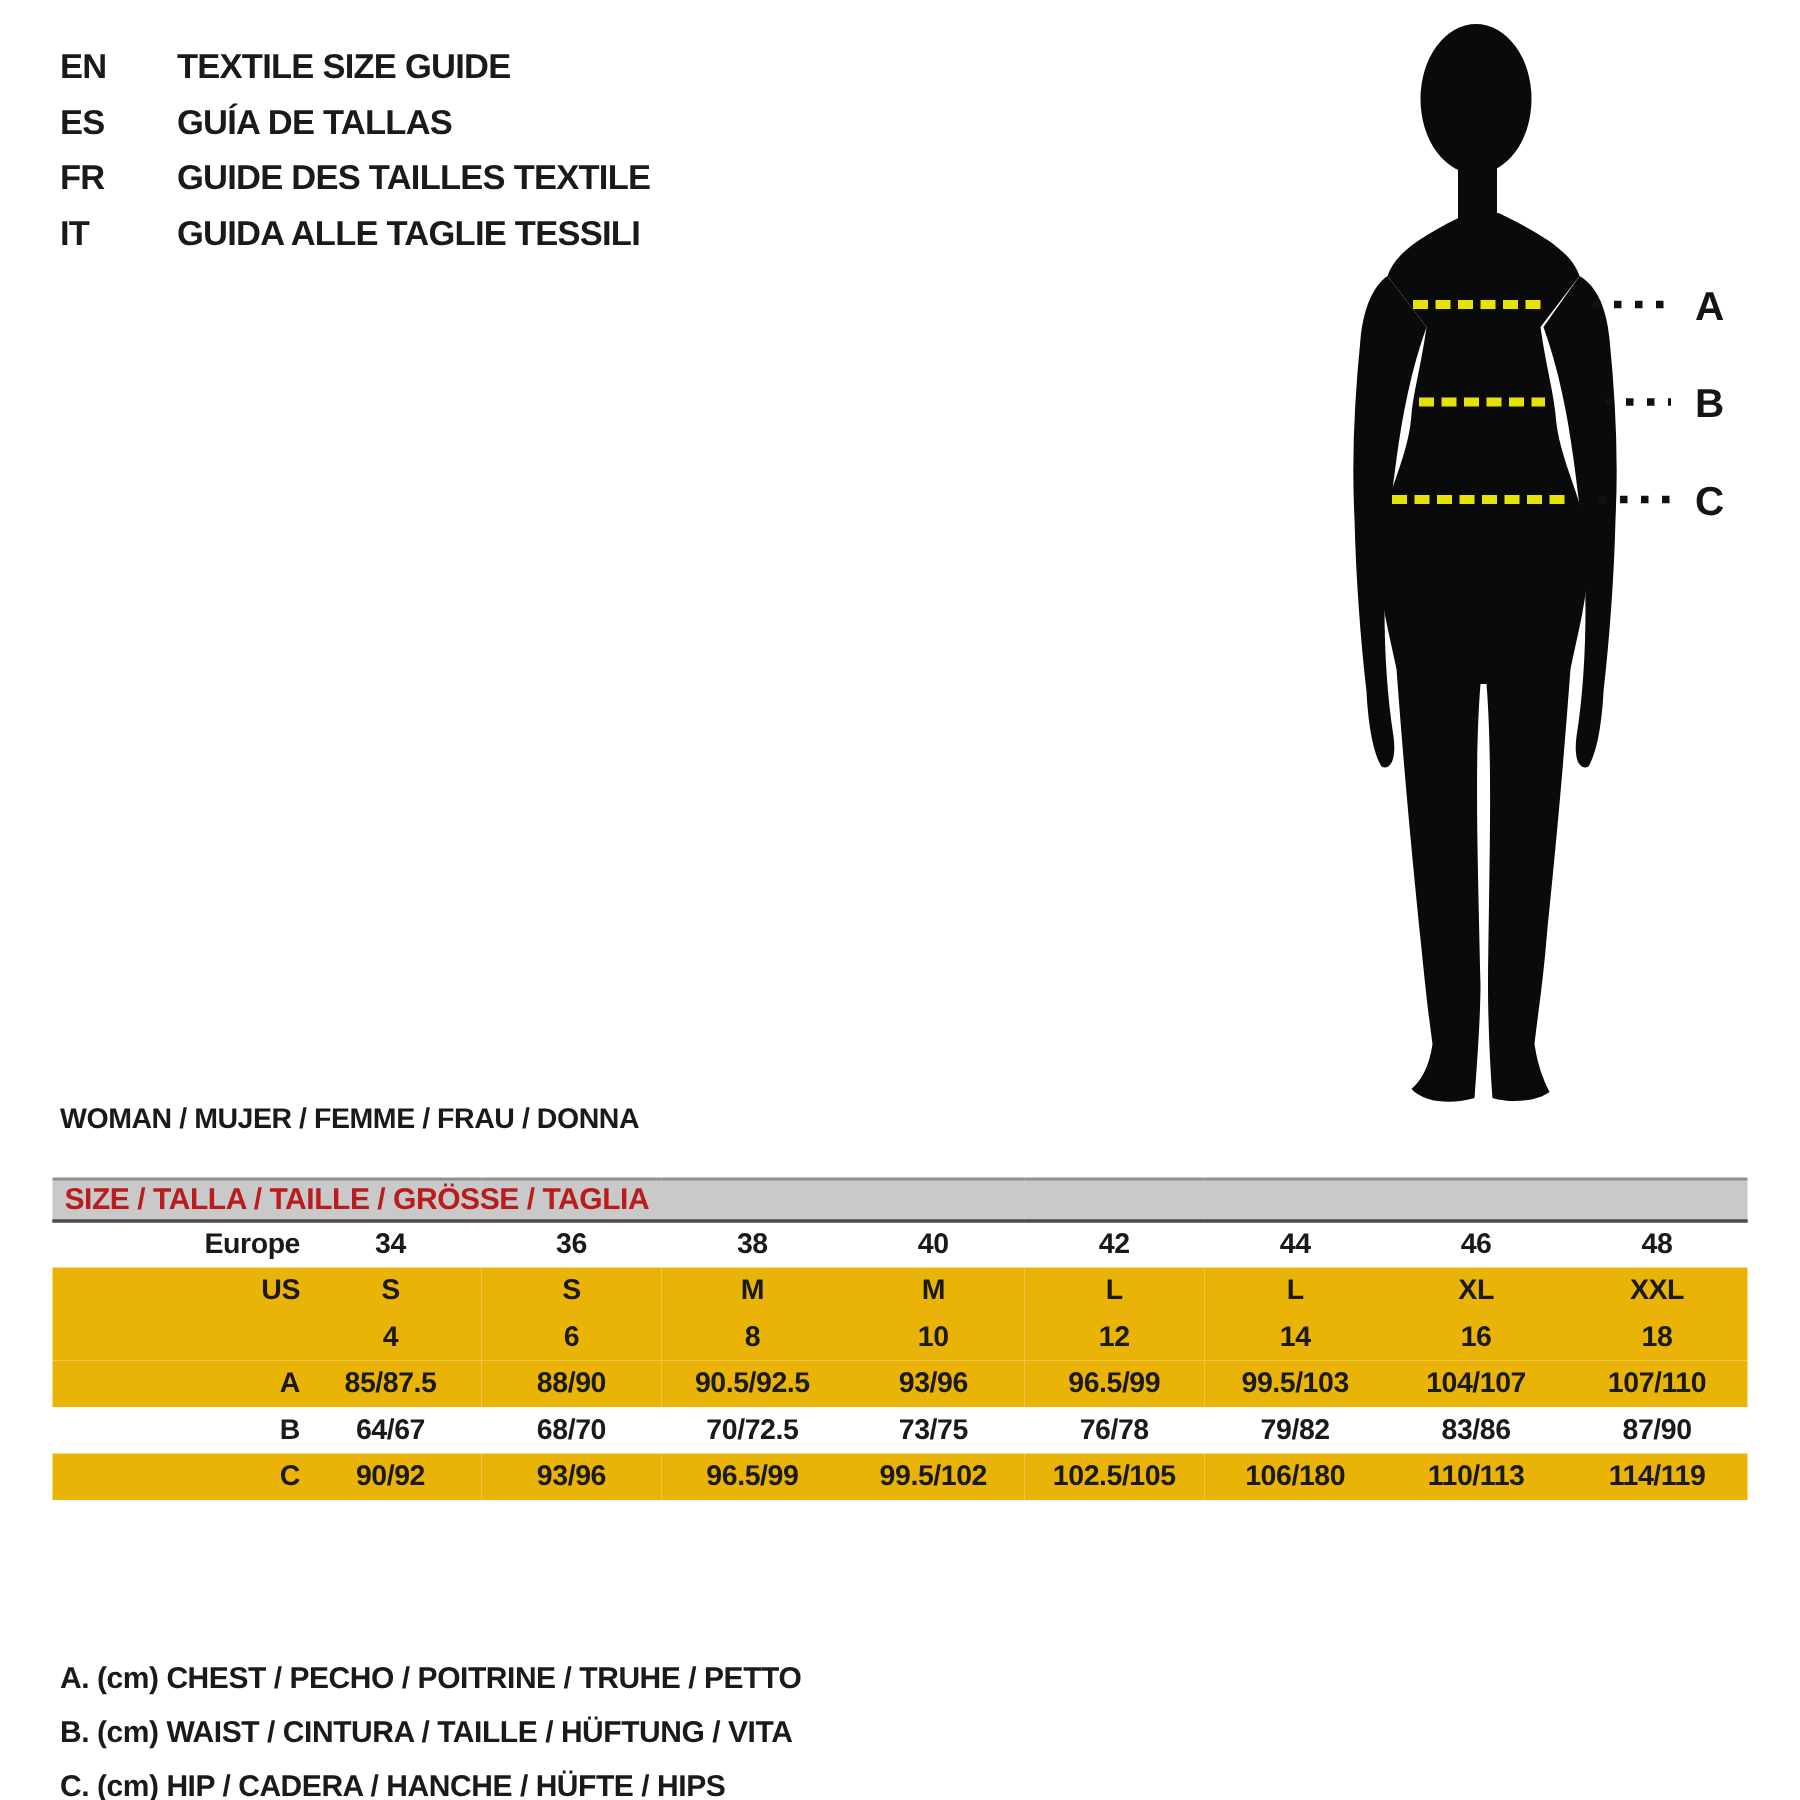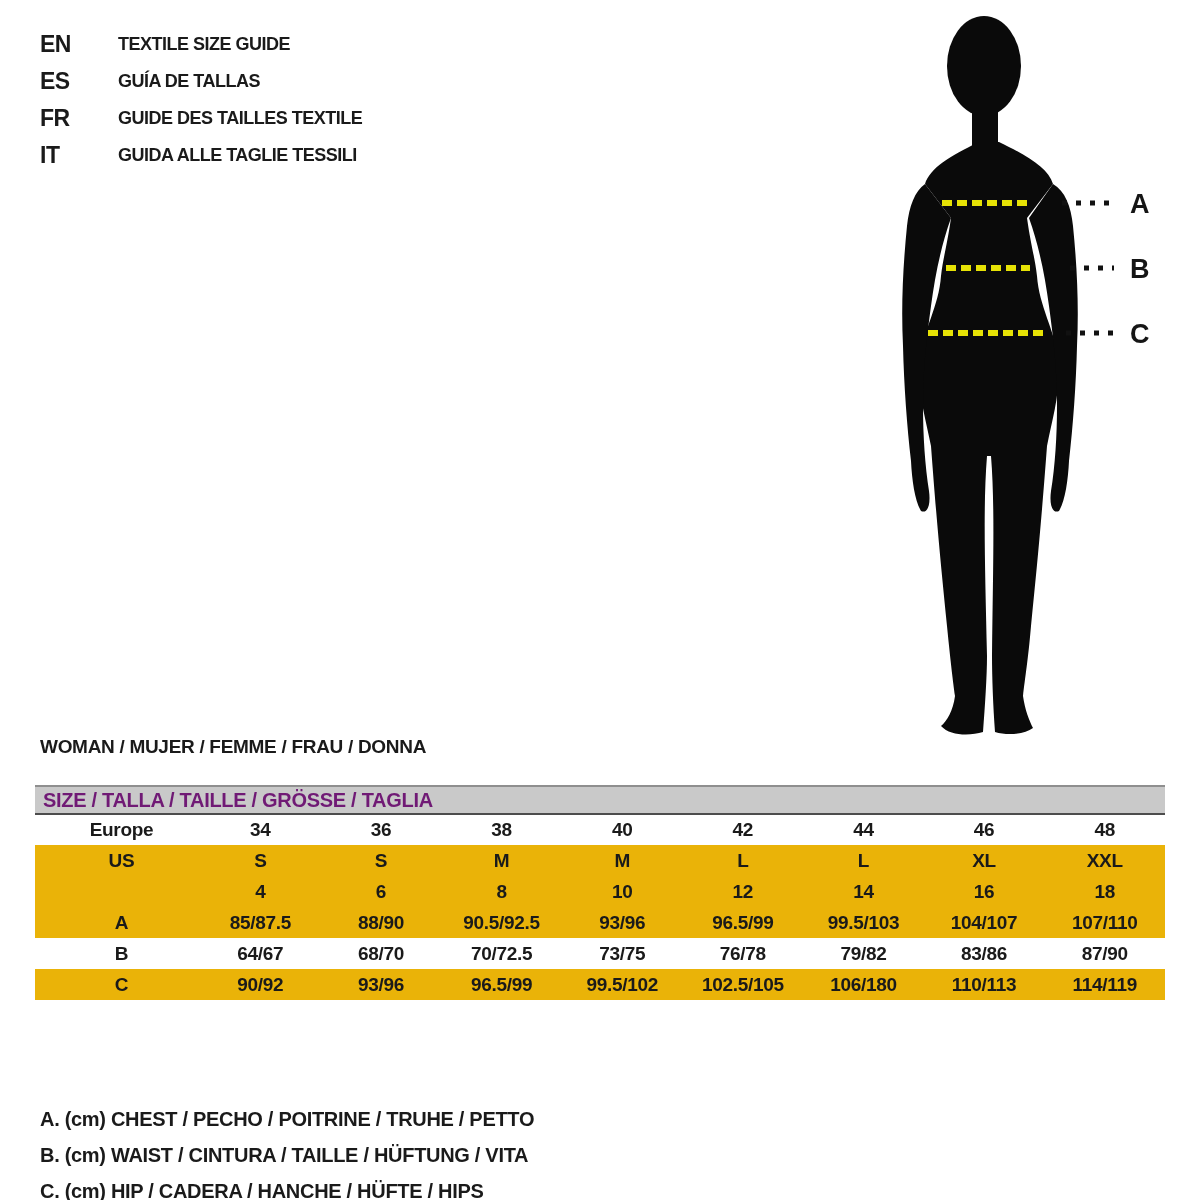--- a/index.html
+++ b/index.html
@@ -12,21 +12,21 @@
     overflow: hidden;
   }
   .canvas { position: absolute; inset: 0; background: #fff; padding-left: 48px; }
 
   
   .lang-block { position: absolute; left: 40px; top: 26px; }
   .lang-row { display: flex; line-height: 37px; }
   .lang-code {
     width: 78px; font-weight: 700; font-size: 23px; letter-spacing: -0.5px;
   }
-  .lang-title { font-weight: 700; font-size: 18px; letter-spacing: -0.5px; }
+  .lang-title { font-weight: 700; font-size: 23px; letter-spacing: -0.5px; }
 
   
   .silhouette { position: absolute; left: 880px; top: 6px; }
   .abc-label {
     font-family: "Liberation Sans", sans-serif;
     font-weight: 700; font-size: 27px; fill: #151515;
   }
 
   
   .section-title {
@@ -40,23 +40,23 @@
     border-collapse: collapse; table-layout: fixed;
   }
   .size-table col.label-col { width: 165px; }
   .size-table td {
     font-weight: 700; font-size: 19px; letter-spacing: -0.3px;
     text-align: center; height: 31px; padding: 0;
   }
   .size-table .header-cell {
     background: #c9c9c9; text-align: left; padding-left: 8px;
     border-top: 2px solid #8f8f8f; border-bottom: 2px solid #4c4c4c;
-    height: 28px; font-size: 20px; color: #701a75;
-  }
-  .size-table td.row-label { text-align: center; padding-left: 8px; }
+    height: 28px; font-size: 20px; color: #b91c1c;
+  }
+  .size-table td.row-label { text-align: right; padding-left: 8px; }
   .size-table tr.shaded td { background: #eab308; }
 
   
   .legend { position: absolute; left: 40px; top: 1101px; }
   .legend-line {
     font-weight: 700; font-size: 20px; letter-spacing: -0.3px; line-height: 36px;
   }
 </style>
 </head>
 <body>

